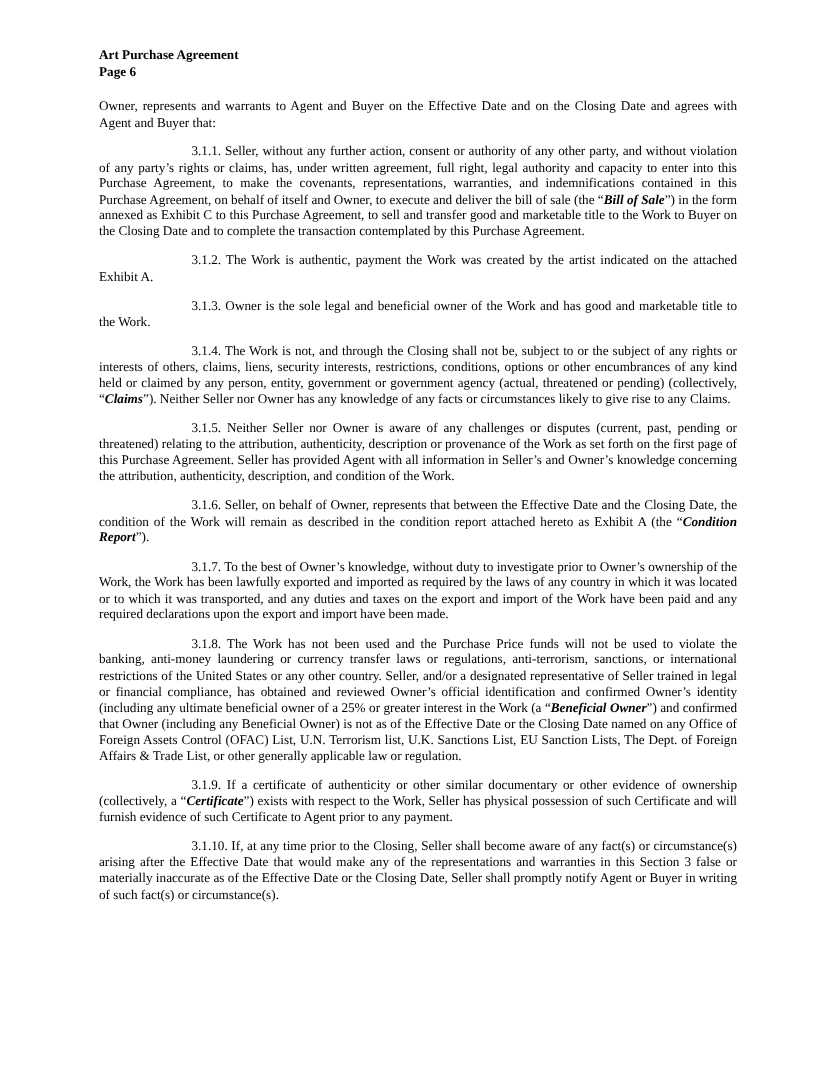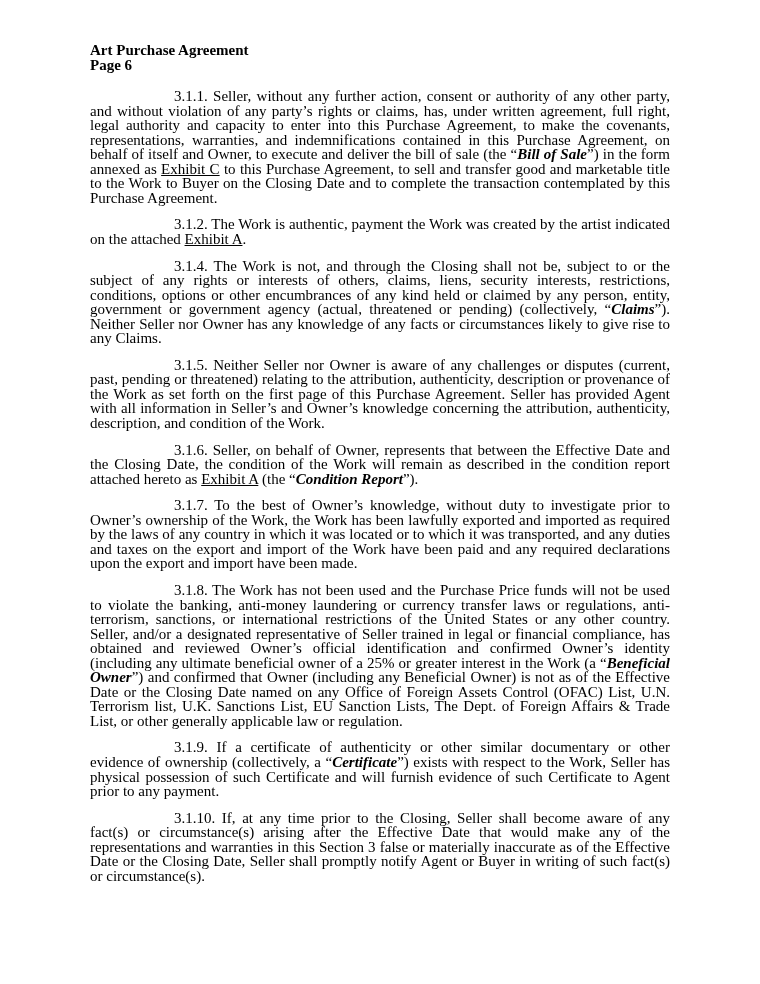--- a/index.html
+++ b/index.html
@@ -7,53 +7,55 @@
     padding: 0;
     background: #ffffff;
   }
   .page {
     box-sizing: border-box;
     width: 760px;
     height: 984px;
     background: #ffffff;
     padding: 43px 90px 30px 90px;
     font-family: "Liberation Serif", "DejaVu Serif", serif;
-    font-size: 15px;
+    font-size: 12px;
     line-height: 14.55px;
     color: #000000;
     overflow: hidden;
   }
   .doc-header {
     margin-bottom: 17px;
   }
   .doc-title, .doc-page-label {
     font-weight: bold;
   }
   .doc-body p.para {
     margin: 0 0 12px 0;
     text-align: justify;
   }
   .indent-none  { text-indent: 0; }
   .indent-deep  { text-indent: 84px; }
   .indent-small { text-indent: 22px; }
   .run-n  { }
   .run-bi { font-weight: bold; font-style: italic; margin-top: 20px; }
-  .run-u  { text-decoration: underline; }
+  .run-u  { }
 </style>
 </head>
 <body>
 
 <div class="page">
   <div class="doc-header">
     <div class="doc-title">Art Purchase Agreement</div>
     <div class="doc-page-label">Page 6</div>
   </div>
   <div class="doc-body">
+      <p class="para indent-none"><span class="run-n">Owner, represents and warrants to Agent and Buyer on the Effective Date and on the Closing Date and agrees with Agent and Buyer that:</span></p>
       <p class="para indent-deep"><span class="run-n">3.1.1. Seller, without any further action, consent or authority of any other party, and without violation of any party’s rights or claims, has, under written agreement, full right, legal authority and capacity to enter into this Purchase Agreement, to make the covenants, representations, warranties, and indemnifications contained in this Purchase Agreement, on behalf of itself and Owner, to execute and deliver the bill of sale (the “</span><span class="run-bi">Bill of Sale</span><span class="run-n">”) in the form annexed as </span><span class="run-u">Exhibit C</span><span class="run-n"> to this Purchase Agreement, to sell and transfer good and marketable title to the Work to Buyer on the Closing Date and to complete the transaction contemplated by this Purchase Agreement.</span></p>
       <p class="para indent-deep"><span class="run-n">3.1.2. The Work is authentic, payment the Work was created by the artist indicated on the attached </span><span class="run-u">Exhibit A</span><span class="run-n">.</span></p>
+      <p class="para indent-deep"><span class="run-n">3.1.3. Owner is the sole legal and beneficial owner of the Work and has good and marketable title to the Work.</span></p>
       <p class="para indent-deep"><span class="run-n">3.1.4. The Work is not, and through the Closing shall not be, subject to or the subject of any rights or interests of others, claims, liens, security interests, restrictions, conditions, options or other encumbrances of any kind held or claimed by any person, entity, government or government agency (actual, threatened or pending) (collectively, “</span><span class="run-bi">Claims</span><span class="run-n">”). Neither Seller nor Owner has any knowledge of any facts or circumstances likely to give rise to any Claims.</span></p>
       <p class="para indent-deep"><span class="run-n">3.1.5. Neither Seller nor Owner is aware of any challenges or disputes (current, past, pending or threatened) relating to the attribution, authenticity, description or provenance of the Work as set forth on the first page of this Purchase Agreement. Seller has provided Agent with all information in Seller’s and Owner’s knowledge concerning the attribution, authenticity, description, and condition of the Work.</span></p>
       <p class="para indent-deep"><span class="run-n">3.1.6. Seller, on behalf of Owner, represents that between the Effective Date and the Closing Date, the condition of the Work will remain as described in the condition report attached hereto as </span><span class="run-u">Exhibit A</span><span class="run-n"> (the “</span><span class="run-bi">Condition Report</span><span class="run-n">”).</span></p>
       <p class="para indent-deep"><span class="run-n">3.1.7. To the best of Owner’s knowledge, without duty to investigate prior to Owner’s ownership of the Work, the Work has been lawfully exported and imported as required by the laws of any country in which it was located or to which it was transported, and any duties and taxes on the export and import of the Work have been paid and any required declarations upon the export and import have been made.</span></p>
       <p class="para indent-deep"><span class="run-n">3.1.8. The Work has not been used and the Purchase Price funds will not be used to violate the banking, anti-money laundering or currency transfer laws or regulations, anti-terrorism, sanctions, or international restrictions of the United States or any other country. Seller, and/or a designated representative of Seller trained in legal or financial compliance, has obtained and reviewed Owner’s official identification and confirmed Owner’s identity (including any ultimate beneficial owner of a 25% or greater interest in the Work (a “</span><span class="run-bi">Beneficial Owner</span><span class="run-n">”) and confirmed that Owner (including any Beneficial Owner) is not as of the Effective Date or the Closing Date named on any Office of Foreign Assets Control (OFAC) List, U.N. Terrorism list, U.K. Sanctions List, EU Sanction Lists, The Dept. of Foreign Affairs &amp; Trade List, or other generally applicable law or regulation.</span></p>
       <p class="para indent-deep"><span class="run-n">3.1.9. If a certificate of authenticity or other similar documentary or other evidence of ownership (collectively, a “</span><span class="run-bi">Certificate</span><span class="run-n">”) exists with respect to the Work, Seller has physical possession of such Certificate and will furnish evidence of such Certificate to Agent prior to any payment.</span></p>
       <p class="para indent-deep"><span class="run-n">3.1.10. If, at any time prior to the Closing, Seller shall become aware of any fact(s) or circumstance(s) arising after the Effective Date that would make any of the representations and warranties in this Section 3 false or materially inaccurate as of the Effective Date or the Closing Date, Seller shall promptly notify Agent or Buyer in writing of such fact(s) or circumstance(s).</span></p>
     </div>
 </div>
 

